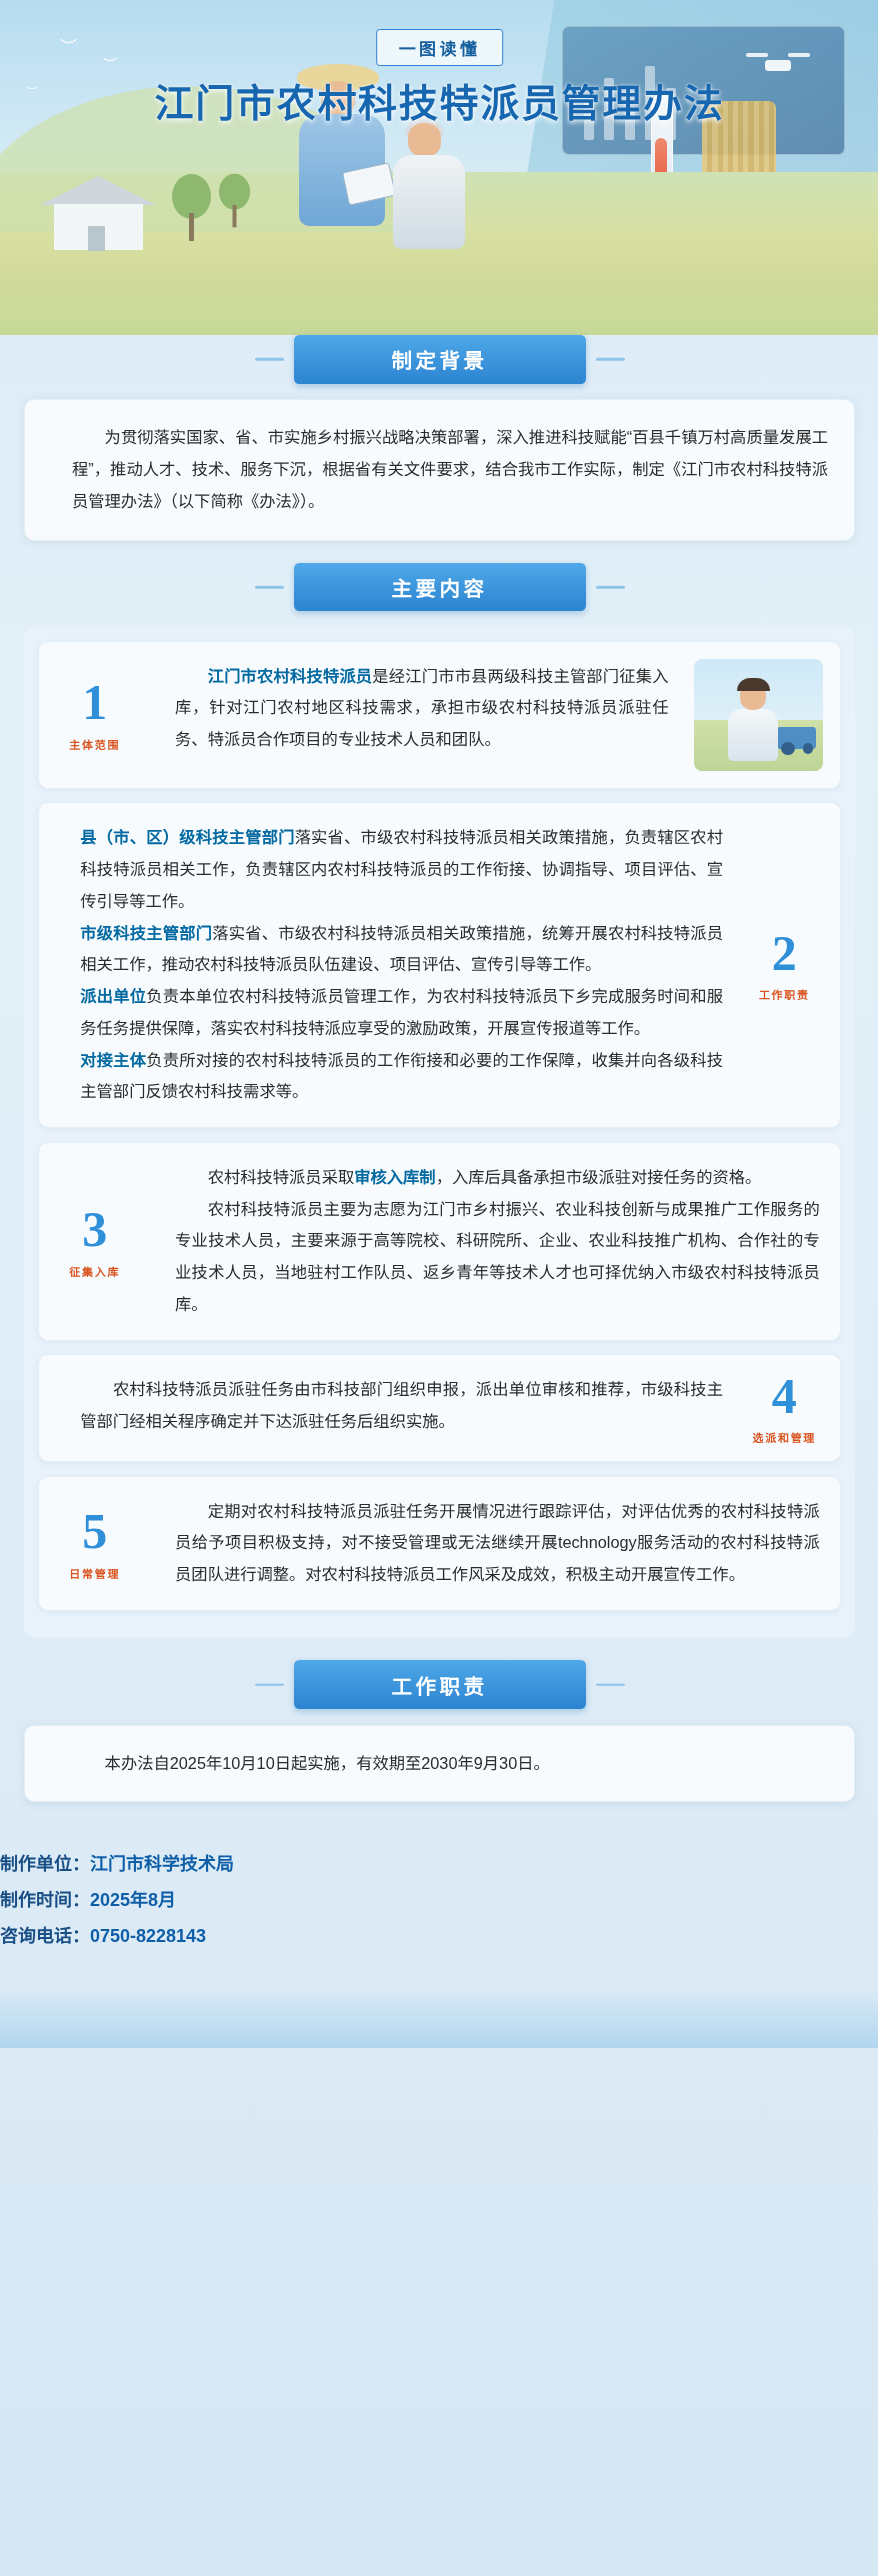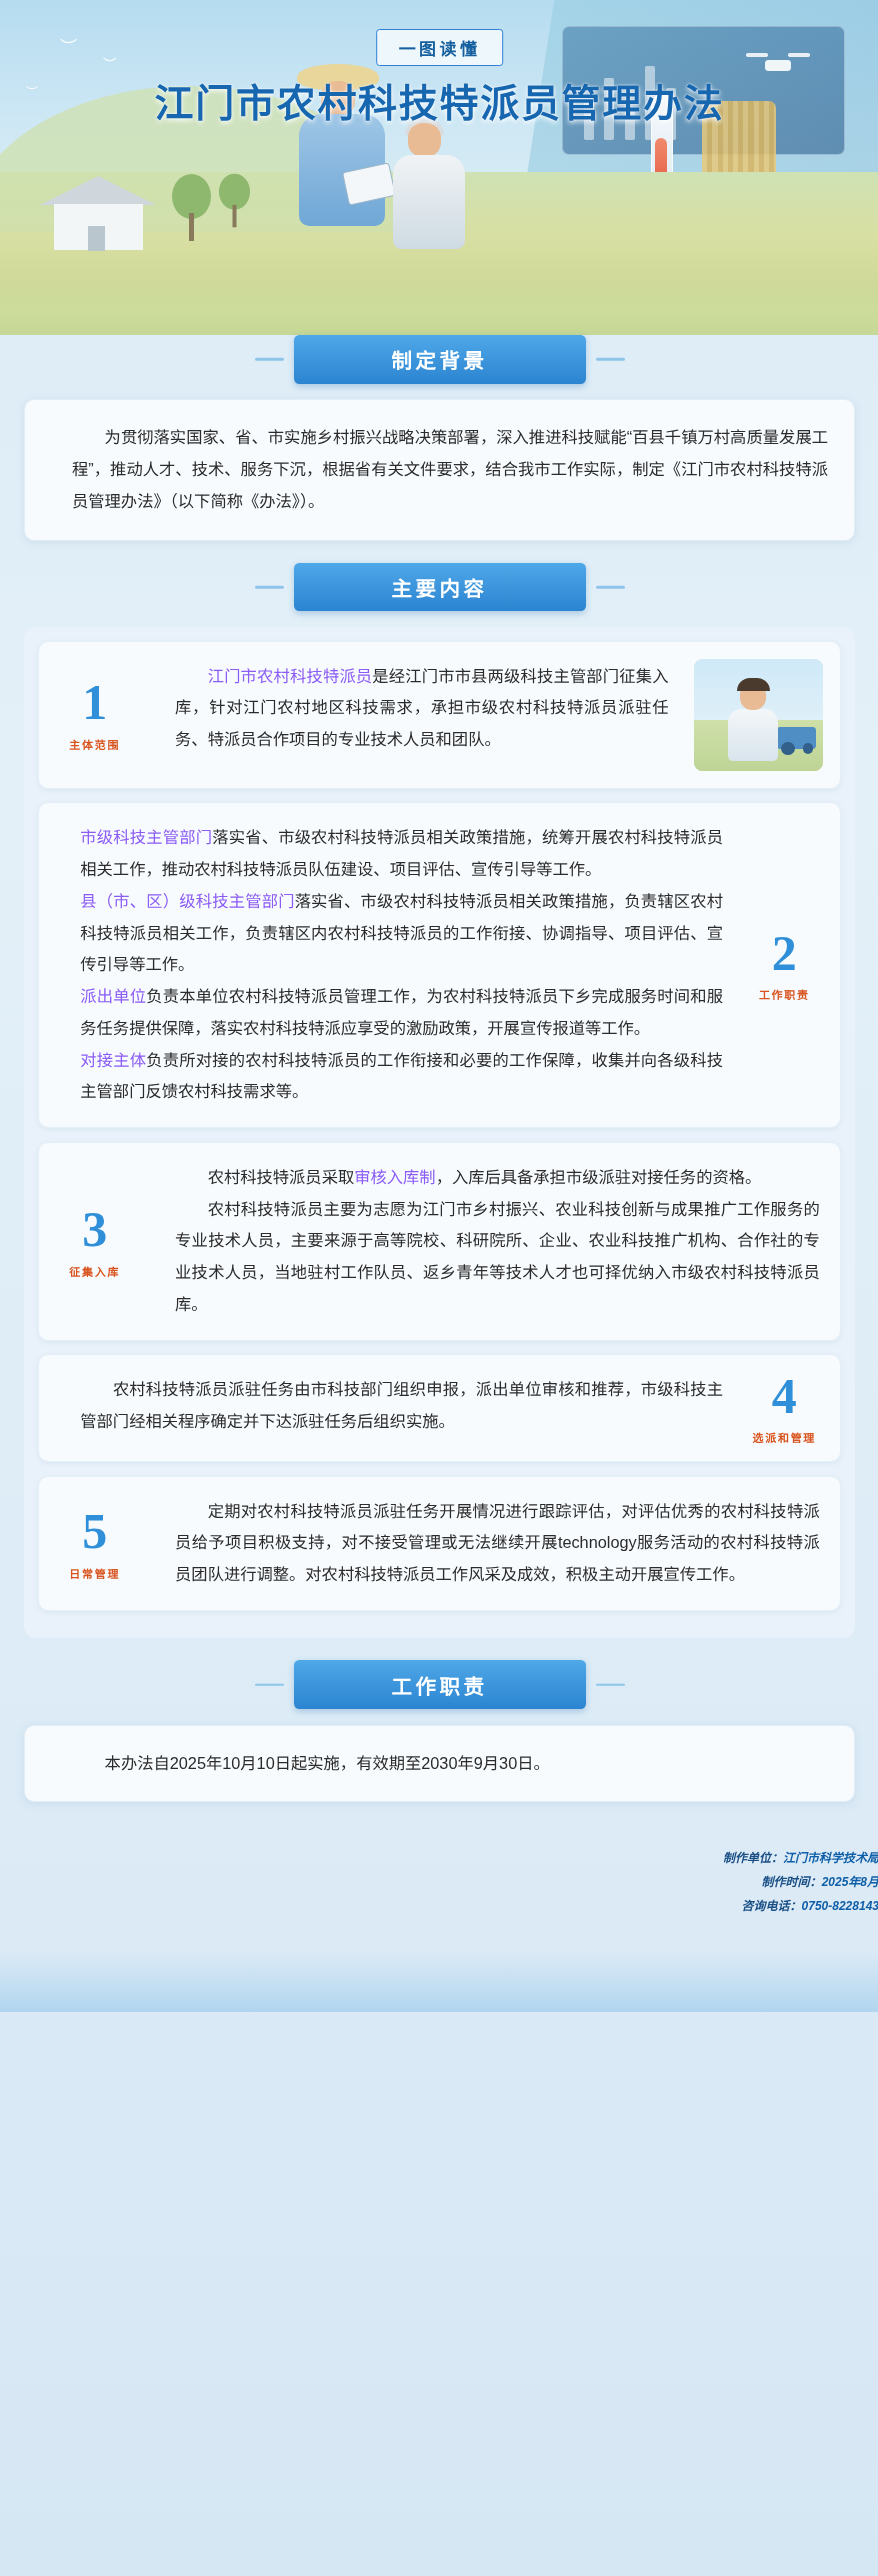--- a/index.html
+++ b/index.html
@@ -173,21 +173,21 @@
   }
   .para {
     font-size: 16.3px;
     line-height: 1.95;
     color: #2b2b2b;
     text-align: justify;
     text-indent: 2em;
     margin-left: 21px;
   }
   .para.noindent { text-indent: 0; }
-  .hl { color: #8b5cf6; font-weight: normal; }
+  .hl { color: #0369a1; font-weight: bold; }
   .main-body {
     background: #e9f2fa;
     border-radius: 12px;
     padding: 13.7px;
   }
 
   .item {
     position: relative;
     background: #f7fbfe;
     border-radius: 10.3px;
@@ -229,27 +229,26 @@
 
   .item.right .num-col { order: 2; }
   .item.right .txt-col { order: 1; padding-left: 20.6px; padding-right: 5.2px; }
 
   
   .period-card {
     background: #f7fbfe; border-radius: 10.3px; padding: 22px 26px;
     border: 0.9px solid #e3eef7; box-shadow: 0 1.7px 8.6px rgba(120,160,190,.18);
   }
   .footer {
-    text-align: right;
+    text-align: left;
     padding: 22px 0 34px 0;
     color: #1a4f86;
-    font-size: 12px;
+    font-size: 18px;
     font-weight: bold;
     line-height: 2;
-    font-style: italic;
   }
   .footer .val { color: #0f5fa8; }
   .footer-wave {
     height: 60px;
     background: linear-gradient(180deg, rgba(180,215,240,0), rgba(150,200,235,.6));
   }
 </style>
 </head>
 <body>
 
@@ -336,22 +335,22 @@
               </div>
             </div>
           </div>
           <div class="item right">
             <div class="item-inner">
               <div class="num-col">
                 <div class="num">2</div>
                 <div class="num-label">工作职责</div>
               </div>
               <div class="txt-col">
+                <div class="para noindent"><span class="hl">县（市、区）级科技主管部门</span><span>落实省、市级农村科技特派员相关政策措施，负责辖区农村科技特派员相关工作，负责辖区内农村科技特派员的工作衔接、协调指导、项目评估、宣传引导等工作。</span></div>
                 <div class="para noindent"><span class="hl">市级科技主管部门</span><span>落实省、市级农村科技特派员相关政策措施，统筹开展农村科技特派员相关工作，推动农村科技特派员队伍建设、项目评估、宣传引导等工作。</span></div>
-                <div class="para noindent"><span class="hl">县（市、区）级科技主管部门</span><span>落实省、市级农村科技特派员相关政策措施，负责辖区农村科技特派员相关工作，负责辖区内农村科技特派员的工作衔接、协调指导、项目评估、宣传引导等工作。</span></div>
                 <div class="para noindent"><span class="hl">派出单位</span><span>负责本单位农村科技特派员管理工作，为农村科技特派员下乡完成服务时间和服务任务提供保障，落实农村科技特派应享受的激励政策，开展宣传报道等工作。</span></div>
                 <div class="para noindent"><span class="hl">对接主体</span><span>负责所对接的农村科技特派员的工作衔接和必要的工作保障，收集并向各级科技主管部门反馈农村科技需求等。</span></div>
               </div>
             </div>
           </div>
           <div class="item">
             <div class="item-inner">
               <div class="num-col">
                 <div class="num">3</div>
                 <div class="num-label">征集入库</div>

